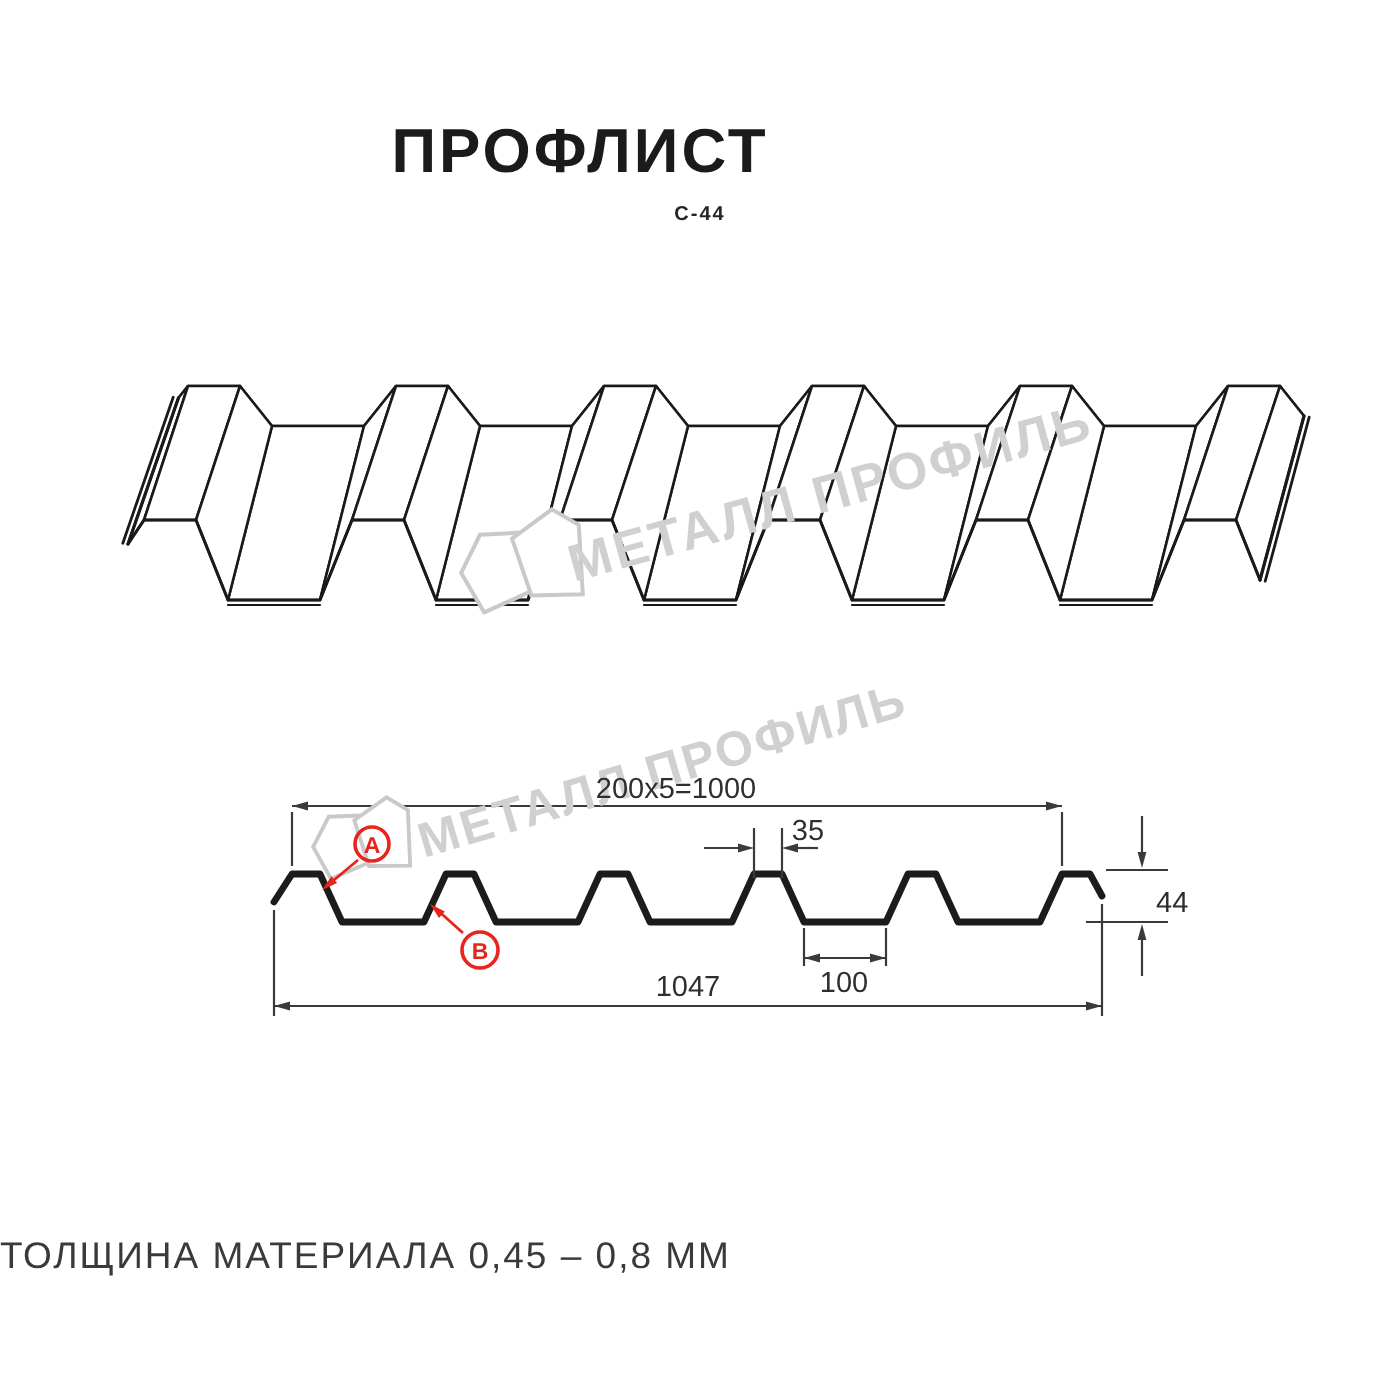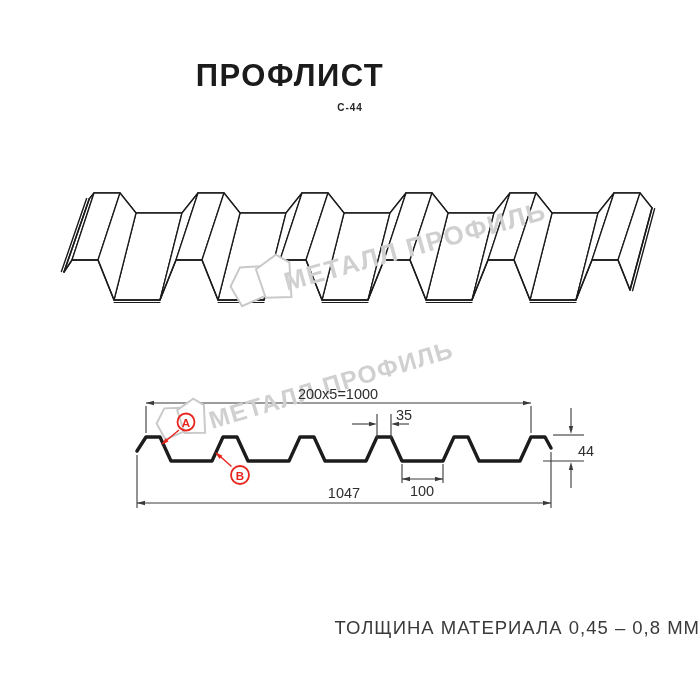--- a/index.html
+++ b/index.html
@@ -2,21 +2,21 @@
 <html><head>
 <meta charset="utf-8">
 <style>
   html,body{margin:0;padding:0;background:#ffffff;}
   .page{position:relative;width:700px;height:700px;background:#fff;overflow:hidden;
         font-family:"Liberation Sans", sans-serif;}
   .title{position:absolute;left:0;top:58px;width:580px;text-align:center;
          font-size:31px;font-weight:900;letter-spacing:1.5px;color:#1b1b1b;}
   .subtitle{position:absolute;left:0;top:102px;width:700px;text-align:center;
          font-size:10px;font-weight:700;letter-spacing:1px;color:#262626;}
-  .footer{position:absolute;left:0;top:617px;width:700px;text-align:right;
+  .footer{position:absolute;left:0;top:617px;width:700px;text-align:left;
          font-size:18.5px;font-weight:400;letter-spacing:1px;color:#3a3a3a;}
   svg{position:absolute;left:0;top:0;}
   .dimlbl{font-family:"Liberation Sans",sans-serif;font-size:14.5px;fill:#2e2e2e;}
   .wmtext{font-family:"Liberation Sans",sans-serif;font-weight:700;fill:#d0d0d0;}
   .redlbl{font-family:"Liberation Sans",sans-serif;font-size:11.5px;font-weight:700;fill:#e8251d;}
 </style>
 </head>
 <body>
 
 <div class="page">

